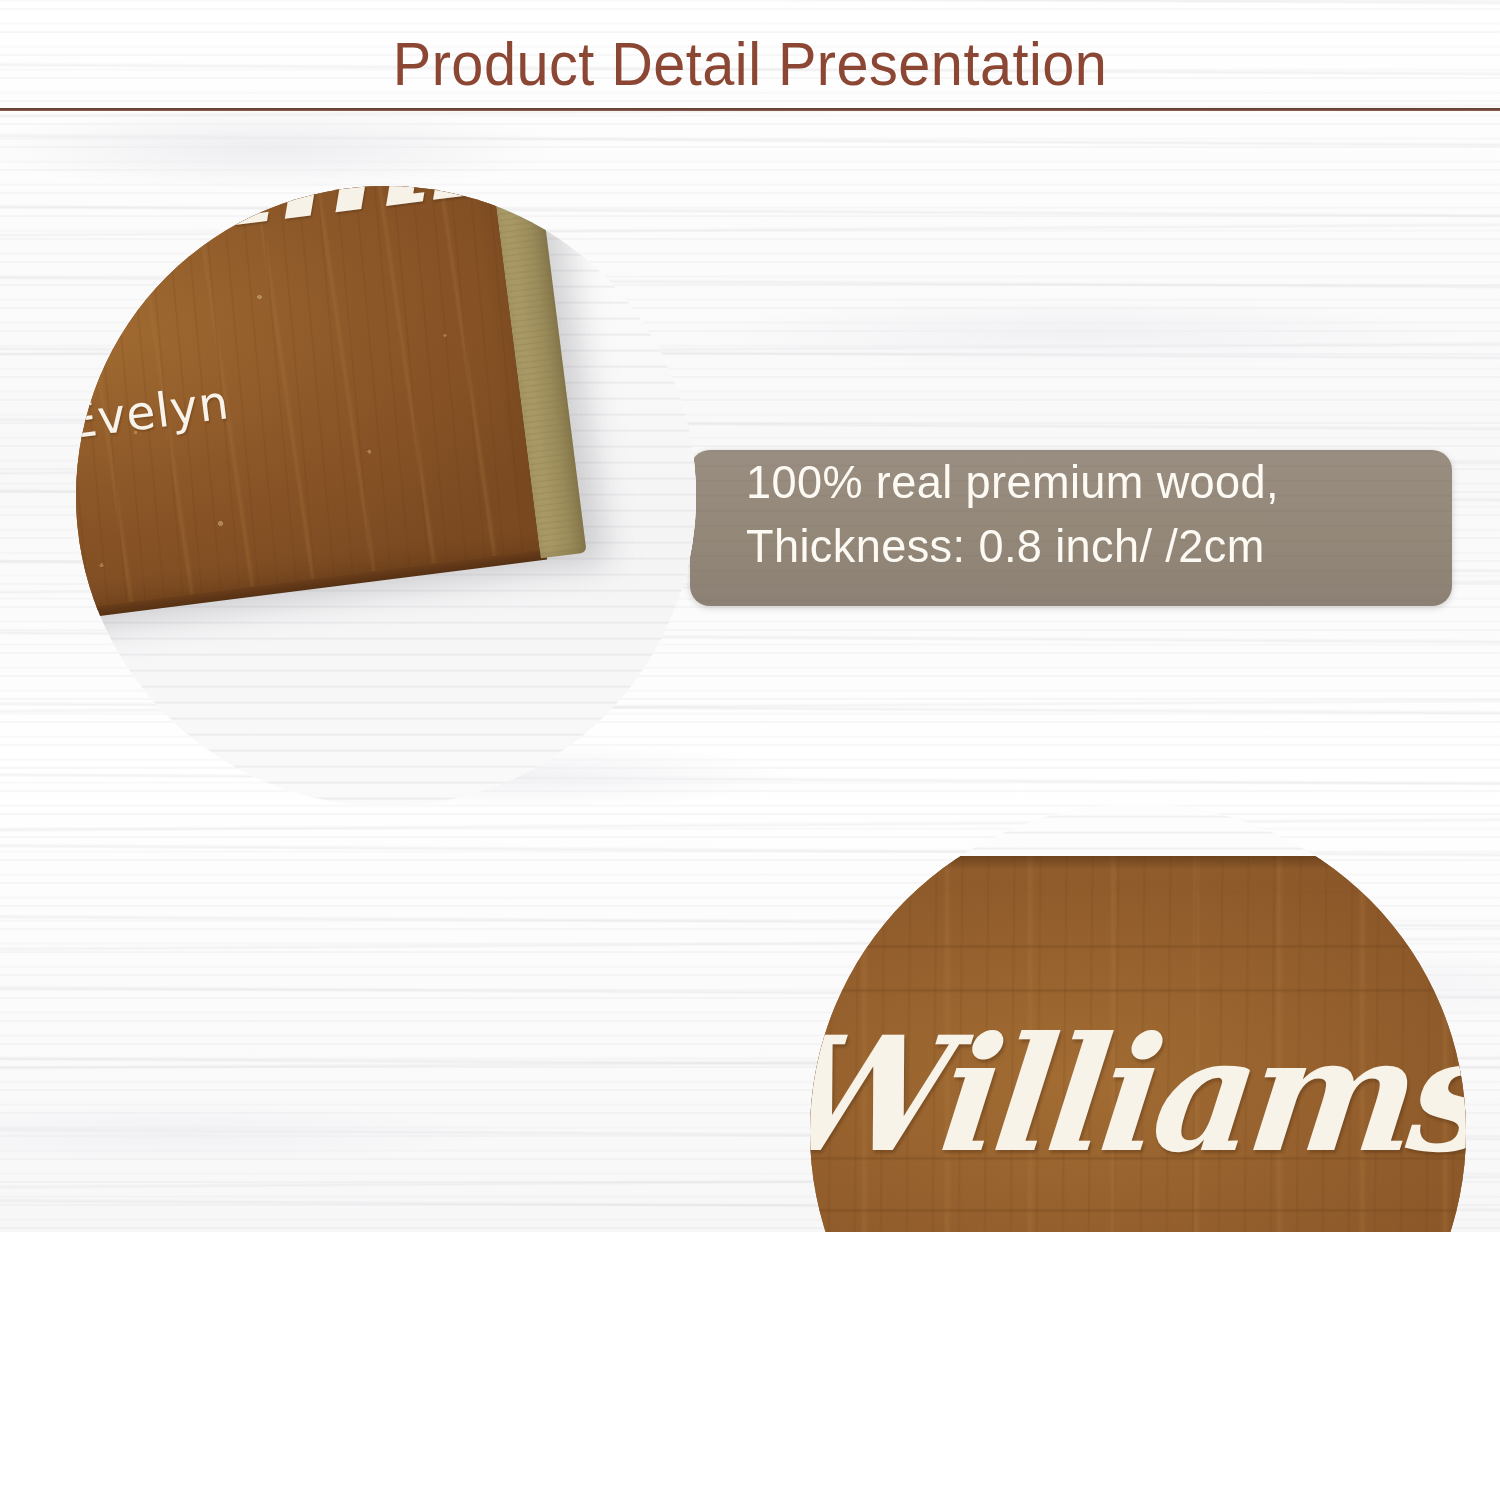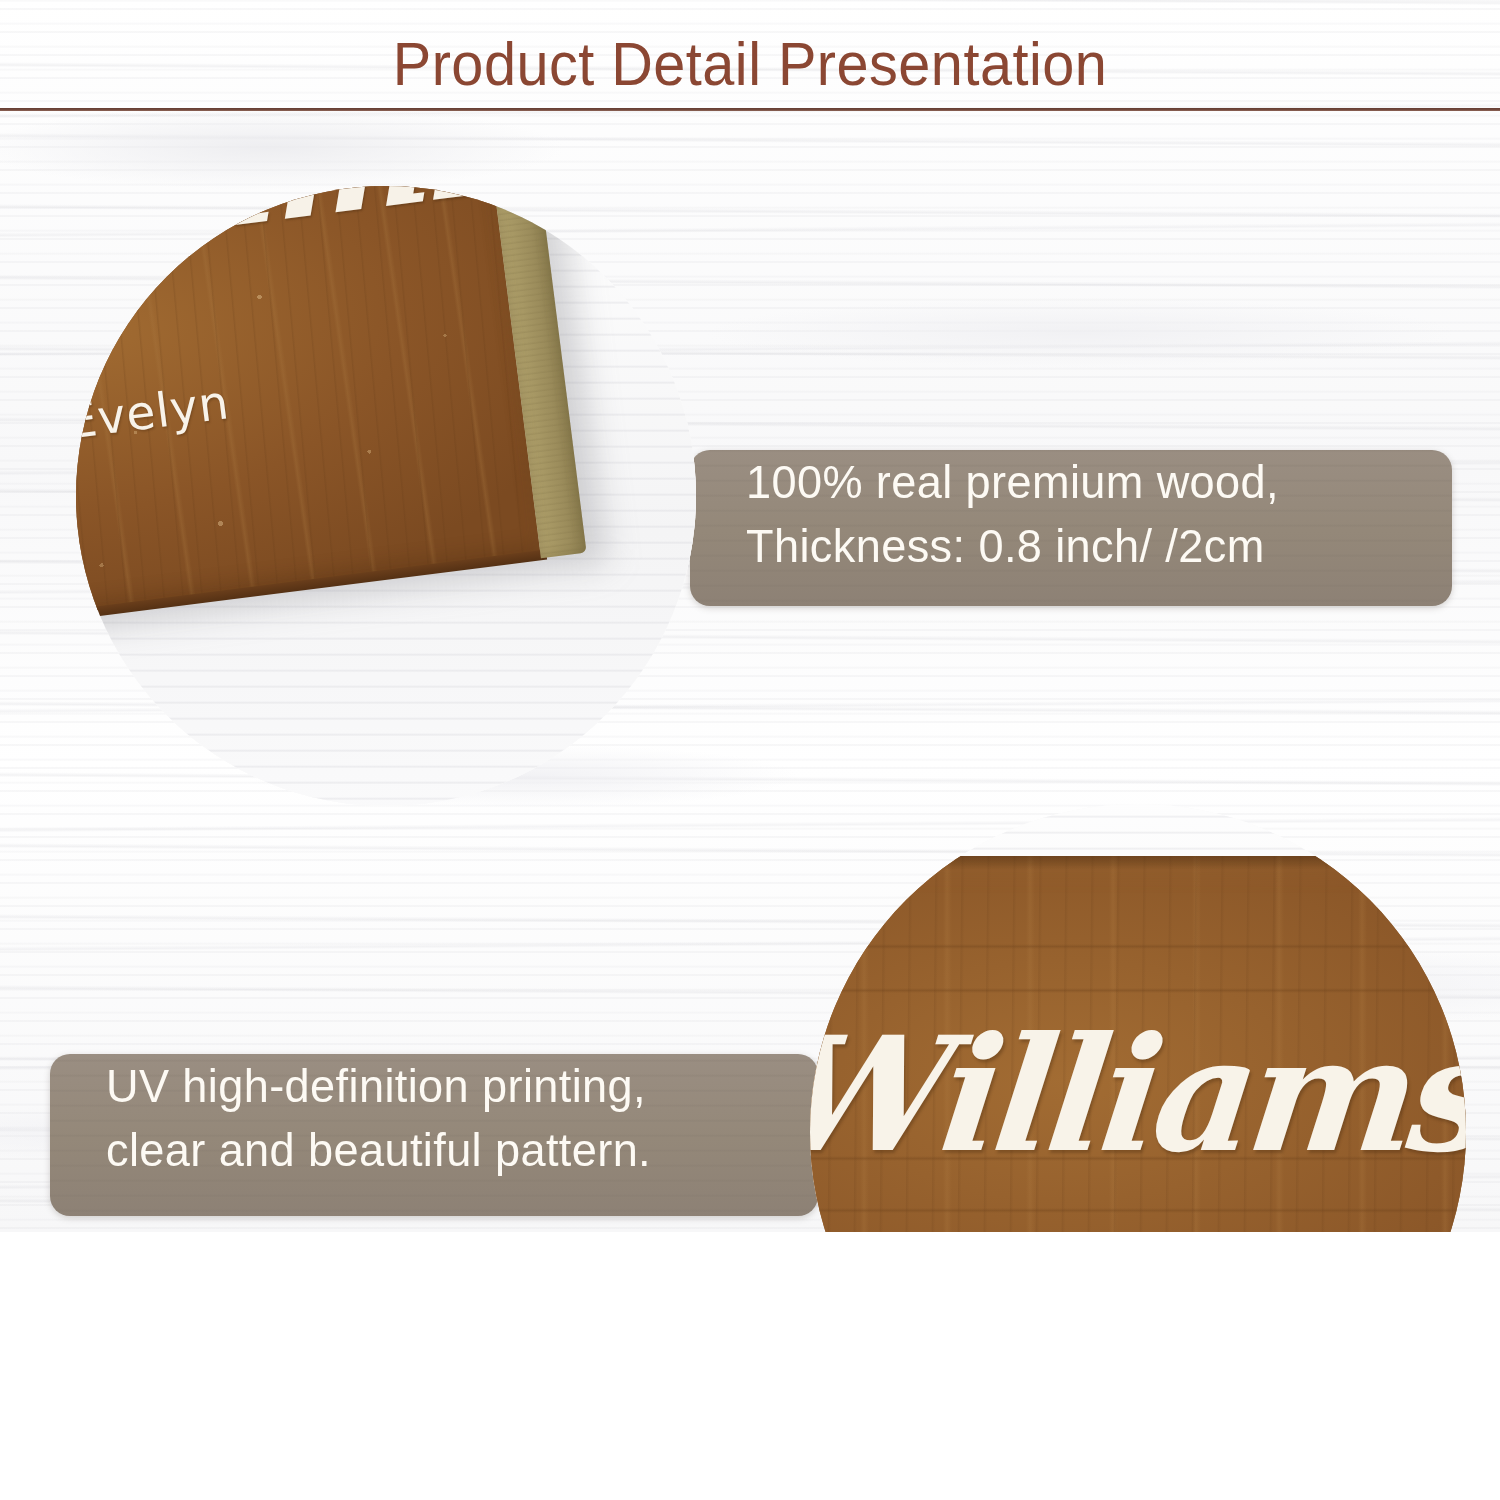--- a/index.html
+++ b/index.html
@@ -394,24 +394,20 @@
   <div class="header">
     <div class="header-title">Product Detail Presentation</div>
     <div class="header-rule"></div>
   </div>
 
   <div class="callout" id="callout-thickness">
     <div class="callout-line">100% real premium wood,</div>
     <div class="callout-line">Thickness: 0.8 inch/ /2cm</div>
   </div>
 
-  <div class="callout" id="callout-printing">
-    <div class="callout-line">UV high-definition printing,</div>
-    <div class="callout-line">clear and beautiful pattern.</div>
-  </div>
 
   <div class="photo-circle" id="circle-detail-edge">
     <div class="photo-inner">
       <div class="circle-bg"></div>
 
       <div class="board-wrap">
         <div class="board-shadow"></div>
 
         <div class="board-face">
           <div class="board-speckle"></div>

